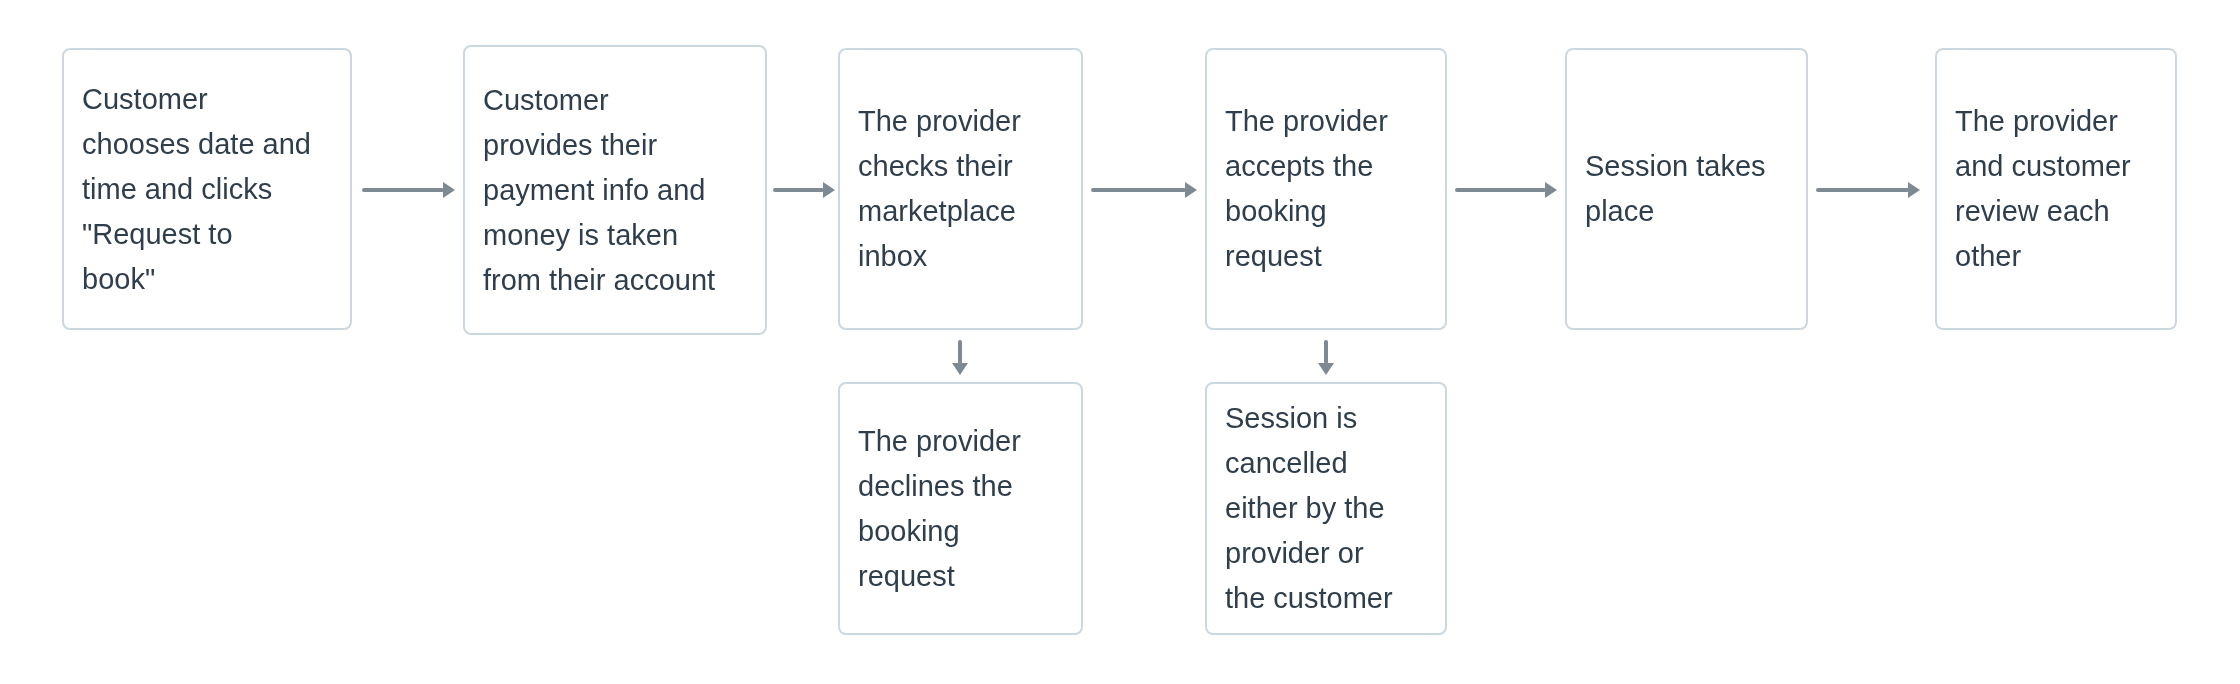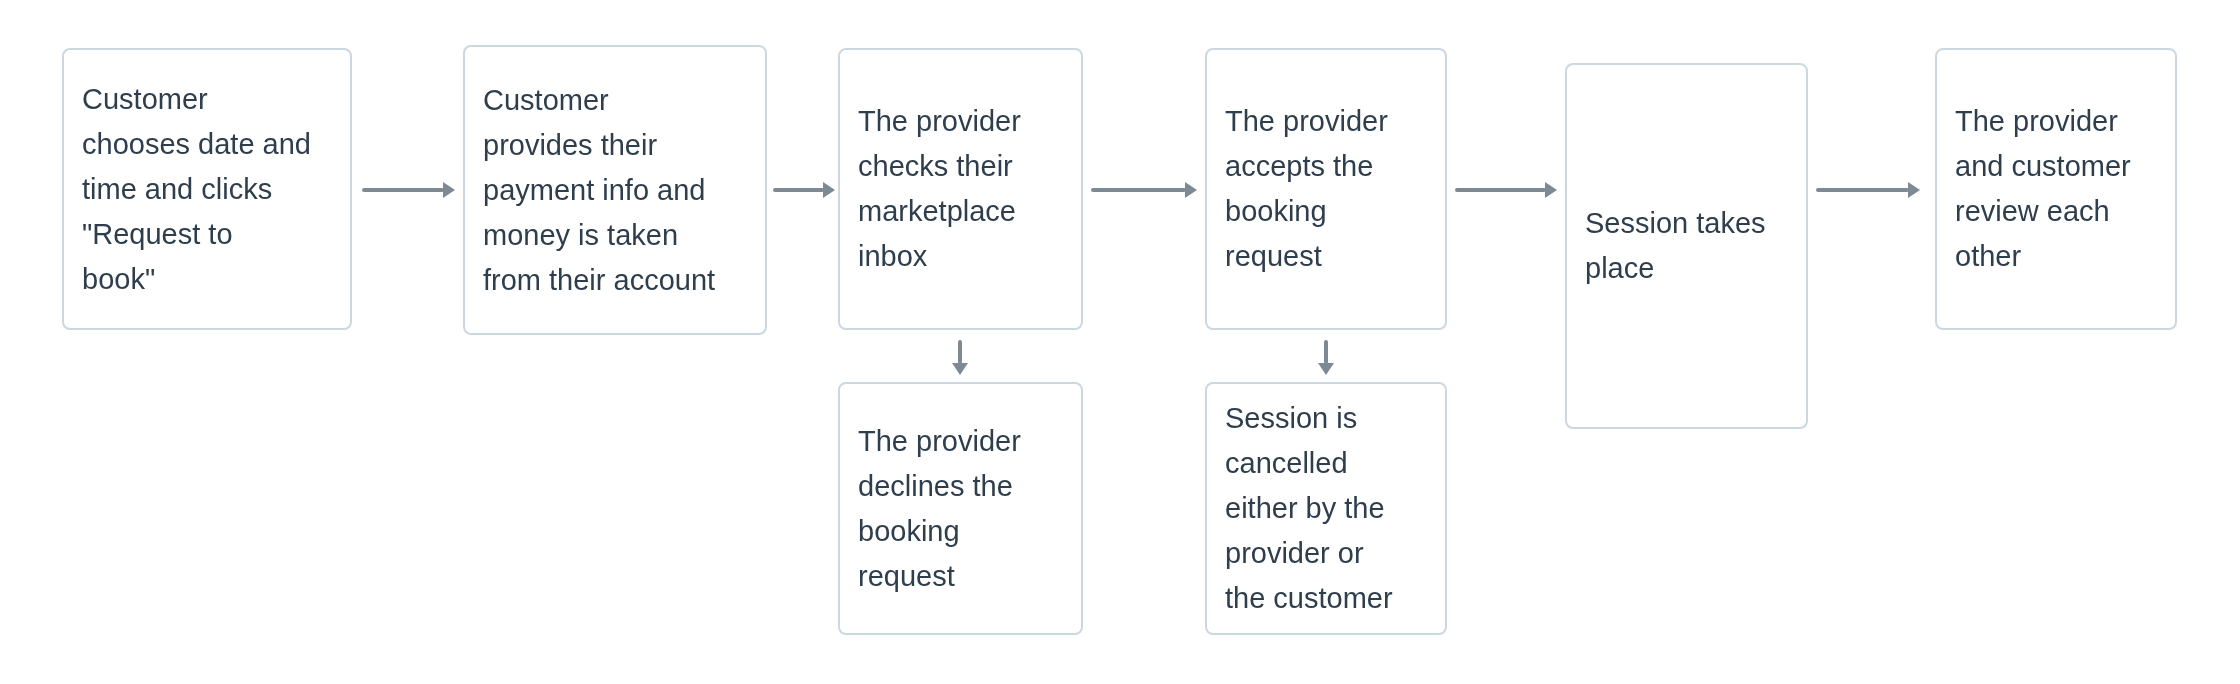--- a/index.html
+++ b/index.html
@@ -91,21 +91,21 @@
 inbox</div>
   </div>
 
   <div class="node" style="left:1205px;top:48px;width:242px;height:282px">
     <div class="node-text">The provider
 accepts the
 booking
 request</div>
   </div>
 
-  <div class="node" style="left:1565px;top:63px;width:243px;height:366px">
+  <div class="node" style="left:1565px;top:48px;width:243px;height:282px">
     <div class="node-text">Session takes
 place</div>
   </div>
 
   <div class="node" style="left:1935px;top:48px;width:242px;height:282px">
     <div class="node-text">The provider
 and customer
 review each
 other</div>
   </div>

